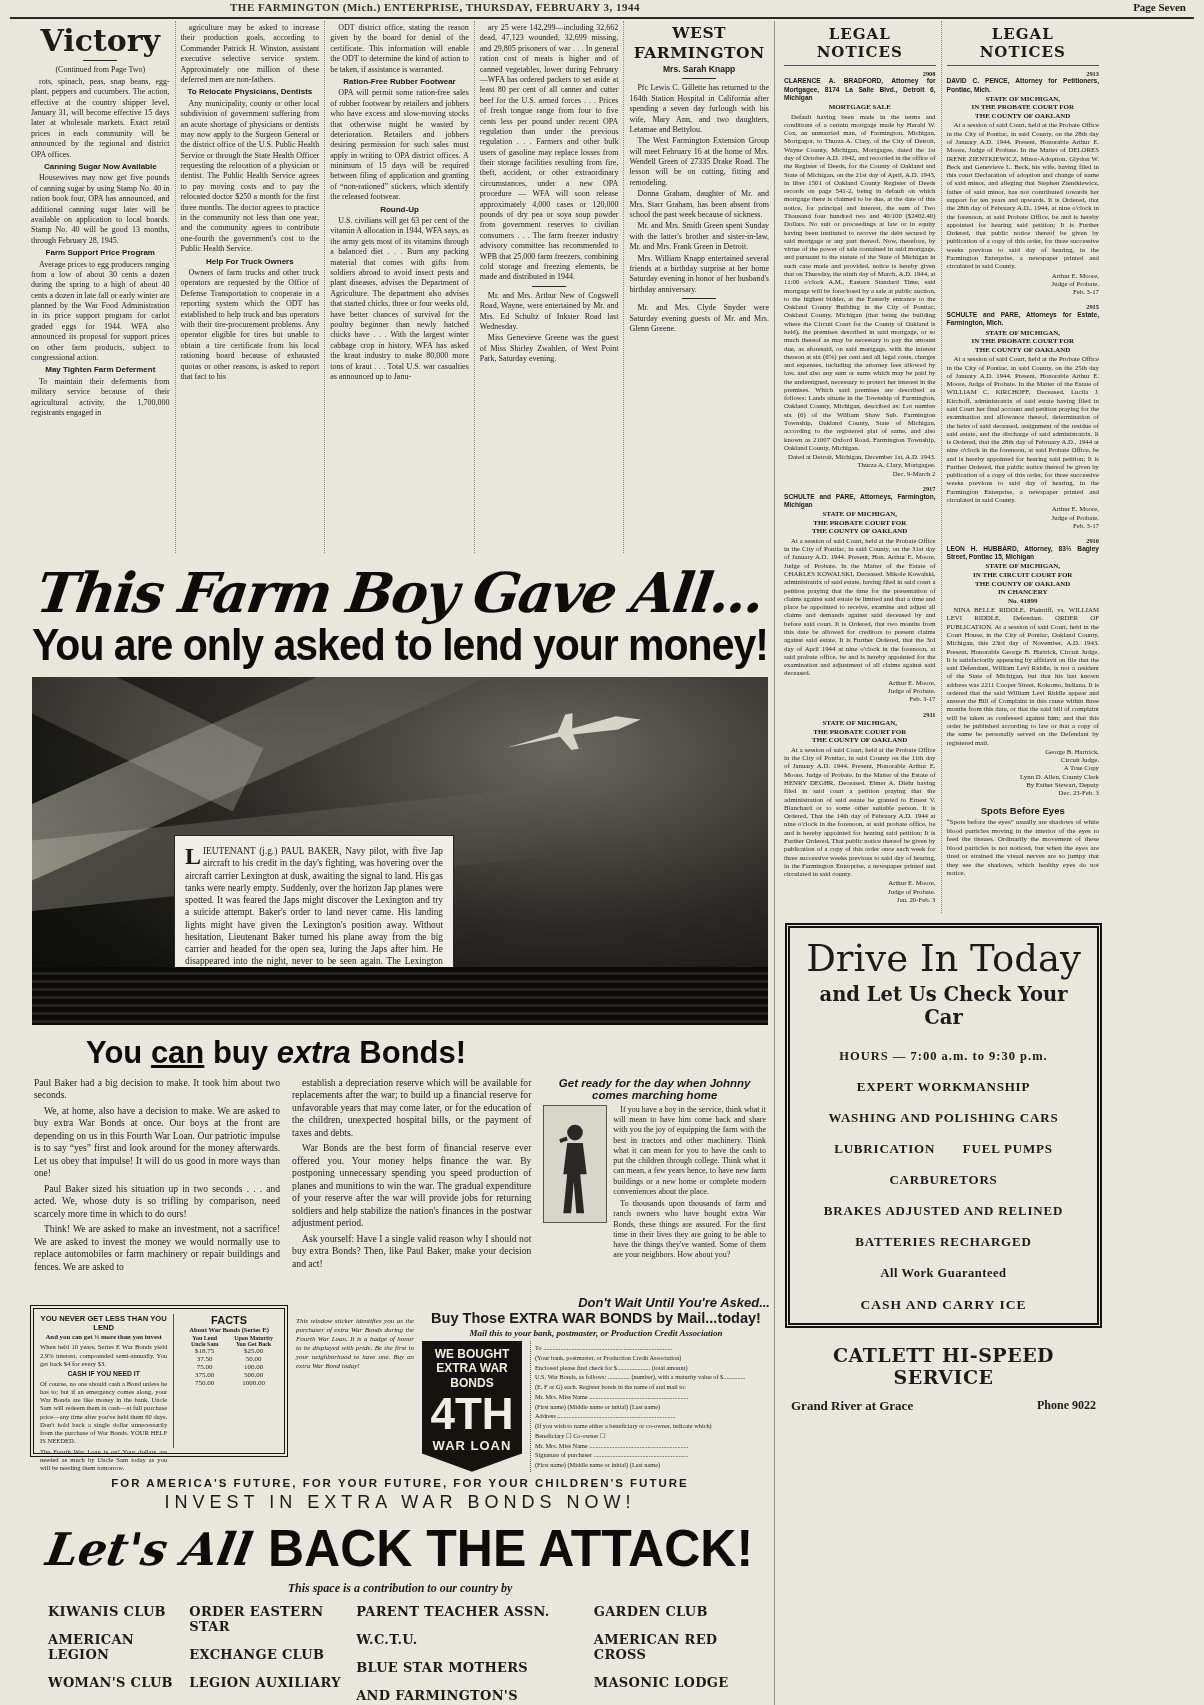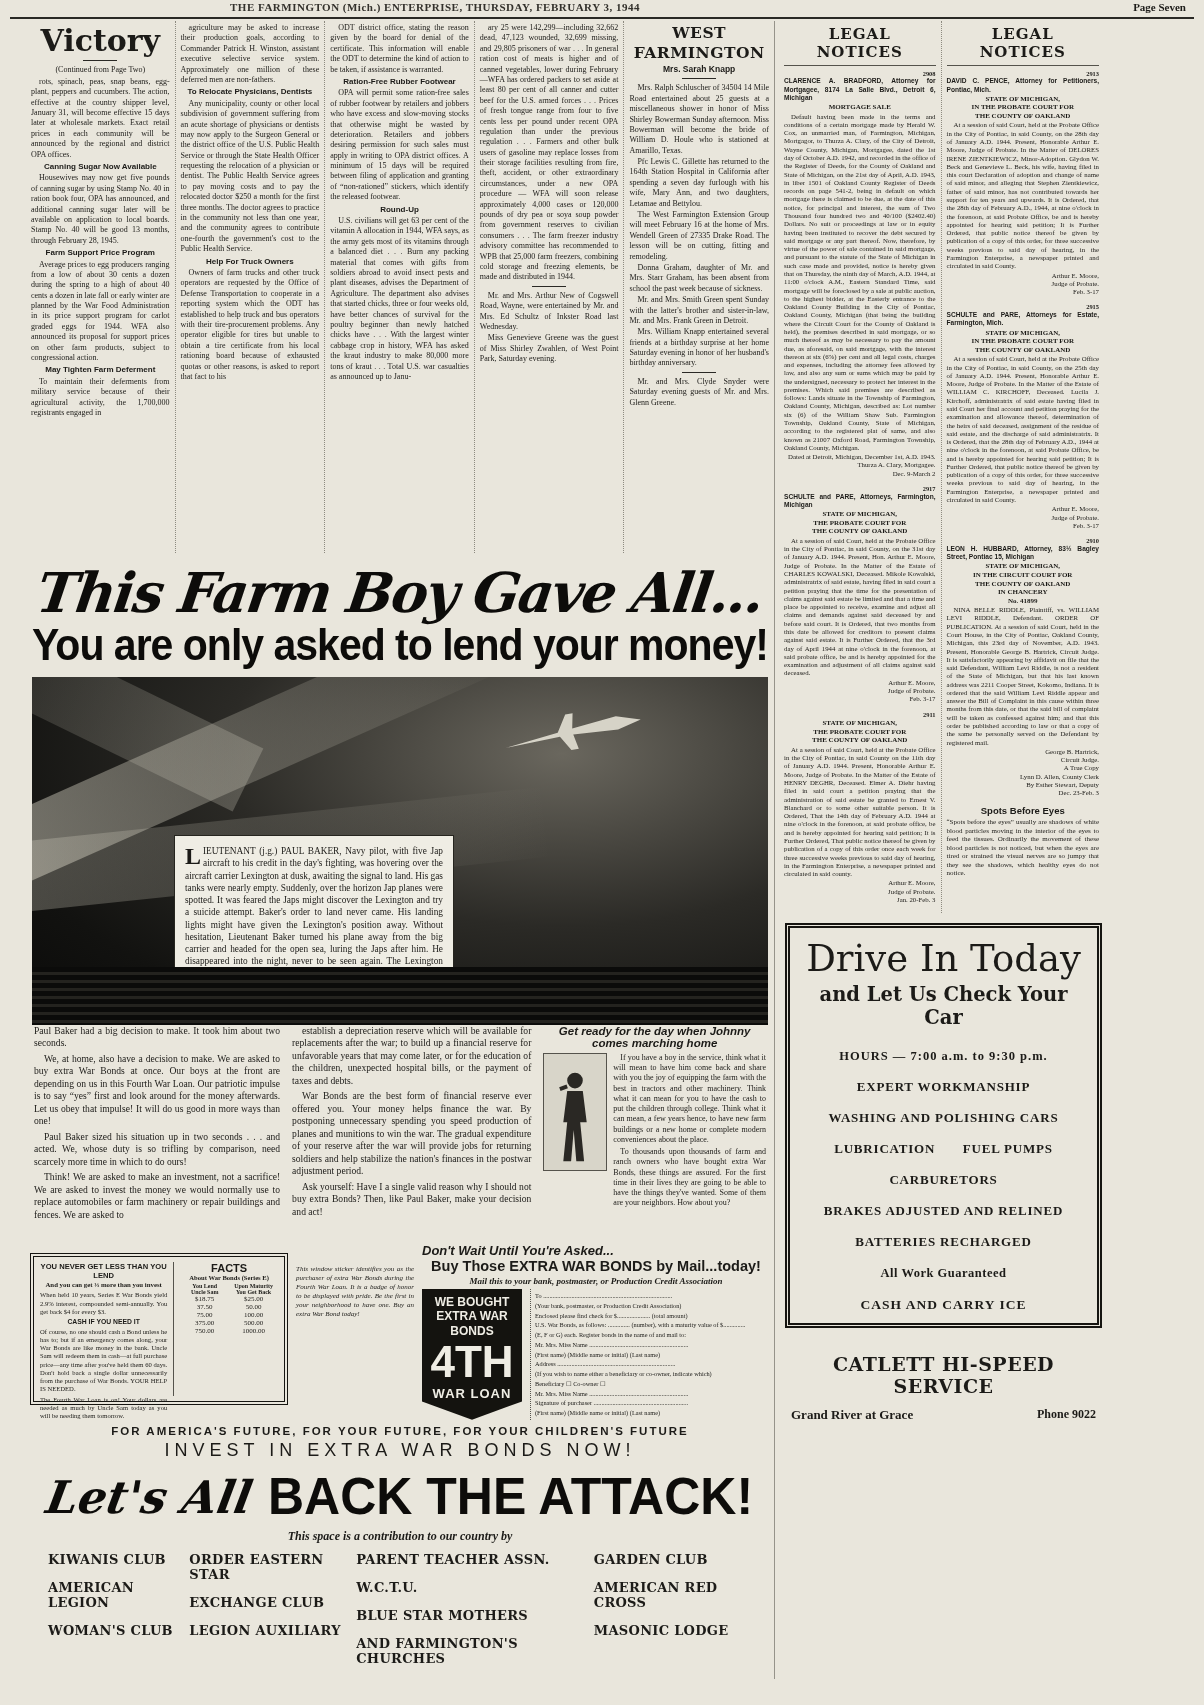--- a/index.html
+++ b/index.html
@@ -48,21 +48,21 @@
   .spots-title { text-align:center; font-weight:bold; font-size:9.5px; font-family:"Liberation Sans",sans-serif; margin-bottom:2px; }
   .spots-body { font-size: 7px; }
   
   .drive-box { border: 5px double #161511; margin: 10px 2px 0 6px; padding: 12px 8px 10px; text-align:center; }
   .drive-title { font-family:"DejaVu Serif",serif; font-size: 37px; line-height: 1; }
   .drive-sub { font-family:"DejaVu Serif",serif; font-weight:bold; font-size: 19.5px; margin-top: 6px; }
   .drive-hours { font-weight:bold; font-size: 12.5px; letter-spacing:1px; margin: 20px 0 6px; }
   .drive-svc div { font-weight:bold; font-size: 13px; letter-spacing: .8px; margin: 15px 0; }
   .drive-guar { font-weight:bold; font-size: 12.5px; margin: 16px 0; letter-spacing:.5px; }
   .drive-ice { font-weight:bold; font-size: 13.5px; letter-spacing:1px; margin-top: 14px; }
-  .catlett { margin: 25px 4px 0 8px; }
+  .catlett { margin: 16px 4px 0 8px; }
   .catlett-name { font-family:"DejaVu Serif",serif; font-weight:bold; font-size: 19px; text-align:center; letter-spacing:.5px; }
   .catlett-row { display:flex; justify-content:space-between; margin-top: 10px; padding: 0 4px; }
   .catlett-addr { font-weight:bold; font-size: 13px; }
   .catlett-phone { font-weight:bold; font-size: 12px; }
   
   .ad-h1 { font-family:"DejaVu Serif",serif; font-style:italic; font-weight:bold; font-size: 55px;
     text-align:center; transform: skewX(-8deg); letter-spacing:-2px; line-height:1; margin: 12px 0 2px; color:#0d0c0a; }
   .ad-h2 { font-family:"Liberation Sans",sans-serif; font-weight:bold; font-size: 41px; text-align:center;
     letter-spacing:-1px; transform: scaleY(1.08); margin-bottom: 8px; color:#0d0c0a; }
   .illo { position:relative; height: 348px; margin: 0 6px; overflow:hidden;
@@ -106,21 +106,21 @@
   .facts-cash { font-family:"Liberation Sans",sans-serif; font-weight:bold; font-size: 6.8px; text-align:center; margin:2px 0 1px; }
   .facts-right { width: 44%; border-left: 1px solid #55534c; padding-left: 6px; }
   .facts-title { font-family:"Liberation Sans",sans-serif; font-weight:bold; font-size: 11px; text-align:center; }
   .facts-sub { font-size: 6.6px; font-weight:bold; text-align:center; margin-bottom: 2px; }
   .facts-heads { display:flex; font-size: 6px; font-weight:bold; text-align:center; white-space:pre-line; }
   .facts-heads div { flex:1; }
   .facts-row { display:flex; font-size: 7px; text-align:center; }
   .facts-row div { flex:1; }
   .sticker-note { width: 118px; font-size: 7px; font-style:italic; line-height:1.3; margin-top: 22px; text-align:justify; }
   .bottom-right { flex:1; display:flex; flex-direction:column; }
-  .dont-wait1 { font-family:"Liberation Sans",sans-serif; font-weight:bold; font-style:italic; font-size: 13px; text-align:left; }
+  .dont-wait1 { font-family:"Liberation Sans",sans-serif; font-weight:bold; font-style:italic; font-size: 13px; text-align:right; }
   .dont-wait2 { font-family:"Liberation Sans",sans-serif; font-weight:bold; font-size: 14.5px; text-align:center; }
   .mail-sub { font-style:italic; font-weight:bold; font-size: 9px; text-align:center; margin: 2px 0 3px; }
   .badge-coupon { display:flex; gap: 8px; flex:1; }
   .badge { width: 100px; background:#14130f; color:#efede4; text-align:center; padding: 6px 4px;
     clip-path: polygon(0 0,100% 0,100% 86%,50% 100%,0 86%); flex:none; }
   .badge-top { font-family:"Liberation Sans",sans-serif; font-weight:bold; font-size: 12px; line-height:1.2; }
   .badge-4th { font-family:"Liberation Sans",sans-serif; font-weight:bold; font-size: 44px; line-height: 1; margin: 2px 0 2px; }
   .badge-bottom { font-family:"Liberation Sans",sans-serif; font-weight:bold; font-size: 13px; letter-spacing:1px; }
   .coupon { flex:1; border-left: 1px dotted #55534c; padding: 2px 4px; font-size: 6.3px; line-height: 1.55; overflow:hidden; }
   
@@ -185,21 +185,20 @@
           <p>ary 25 were 142,299—including 32,662 dead, 47,123 wounded, 32,699 missing, and 29,805 prisoners of war . . . In general ration cost of meats is higher and of canned vegetables, lower during February—WFA has ordered packers to set aside at least 80 per cent of all canner and cutter beef for the U.S. armed forces . . . Prices of fresh tongue range from four to five cents less per pound under recent OPA regulation than under the previous regulation . . . Farmers and other bulk users of gasoline may replace losses from their storage facilities resulting from fire, theft, accident, or other extraordinary circumstances, under a new OPA procedure — WFA will soon release approximately 4,000 cases or 120,000 pounds of dry pea or soya soup powder from government reserves to civilian consumers . . . The farm freezer industry advisory committee has recommended to WPB that 25,000 farm freezers, combining cold storage and freezing elements, be made and distributed in 1944.</p>
           <div class="mini-rule"></div>
           <p>Mr. and Mrs. Arthur New of Cogswell Road, Wayne, were entertained by Mr. and Mrs. Ed Schultz of Inkster Road last Wednesday.</p>
           <p>Miss Genevieve Greene was the guest of Miss Shirley Zwahlen, of West Point Park, Saturday evening.</p>
         </div>
 
         <div class="news-col">
           <div class="wf-title">WEST FARMINGTON</div>
           <div class="wf-byline">Mrs. Sarah Knapp</div>
           <div class="mini-rule"></div>
-          <p>Mrs. Ralph Schluscher of 34504 14 Mile Road entertained about 25 guests at a miscellaneous shower in honor of Miss Shirley Bowerman Sunday afternoon. Miss Bowerman will become the bride of William D. Houle who is stationed at Amarillo, Texas.</p>
           <p>Pfc Lewis C. Gillette has returned to the 164th Station Hospital in California after spending a seven day furlough with his wife, Mary Ann, and two daughters, Letamae and Bettylou.</p>
           <p>The West Farmington Extension Group will meet February 16 at the home of Mrs. Wendell Green of 27335 Drake Road. The lesson will be on cutting, fitting and remodeling.</p>
           <p>Donna Graham, daughter of Mr. and Mrs. Starr Graham, has been absent from school the past week because of sickness.</p>
           <p>Mr. and Mrs. Smith Green spent Sunday with the latter's brother and sister-in-law, Mr. and Mrs. Frank Green in Detroit.</p>
           <p>Mrs. William Knapp entertained several friends at a birthday surprise at her home Saturday evening in honor of her husband's birthday anniversary.</p>
           <div class="mini-rule"></div>
           <p>Mr. and Mrs. Clyde Snyder were Saturday evening guests of Mr. and Mrs. Glenn Greene.</p>
         </div>
       </div>
 
@@ -211,20 +210,23 @@
           <div class="beam beam2"></div>
           <div class="beam beam3"></div>
           <div class="beam beam4"></div>
           <svg class="plane-svg" viewBox="0 0 100 40">
             <path d="M4 22 L40 18 L47 7 L52 7 L50 17 L80 14 L96 19 L80 23 L50 21 L52 31 L47 31 L41 21 Z" fill="#d6d3c7"></path>
           </svg>
           <div class="caption-box">LIEUTENANT (j.g.) PAUL BAKER, Navy pilot, with five Jap aircraft to his credit in the day's fighting, was hovering over the aircraft carrier Lexington at dusk, awaiting the signal to land. His gas tanks were nearly empty. Suddenly, over the horizon Jap planes were spotted. It was feared the Japs might discover the Lexington and try a suicide attempt. Baker's order to land never came. His landing lights might have given the Lexington's position away. Without hesitation, Lieutenant Baker turned his plane away from the big carrier and headed for the open sea, luring the Japs after him. He disappeared into the night, never to be seen again. The Lexington was safe.</div>
           <div class="water"></div>
         </div>
 
+        <div class="buy-title">
+          <span>You </span><span class="u">can</span><span> buy </span><span class="i">extra</span><span> Bonds!</span>
+        </div>
 
         <div class="buy-cols">
           <div class="buy-col buy-left">
             <p>Paul Baker had a big decision to make. It took him about two seconds.</p>
             <p>We, at home, also have a decision to make. We are asked to buy extra War Bonds at once. Our boys at the front are depending on us in this Fourth War Loan. Our patriotic impulse is to say “yes” first and look around for the money afterwards. Let us obey that impulse! It will do us good in more ways than one!</p>
             <p>Paul Baker sized his situation up in two seconds . . . and acted. We, whose duty is so trifling by comparison, need scarcely more time in which to do ours!</p>
             <p>Think! We are asked to make an investment, not a sacrifice! We are asked to invest the money we would normally use to replace automobiles or farm machinery or repair buildings and fences. We are asked to</p>
           </div>
           <div class="buy-col buy-mid">
             <p>establish a depreciation reserve which will be available for replacements after the war; to build up a financial reserve for unfavorable years that may come later, or for the education of the children, unexpected hospital bills, or the payment of taxes and debts.</p>

